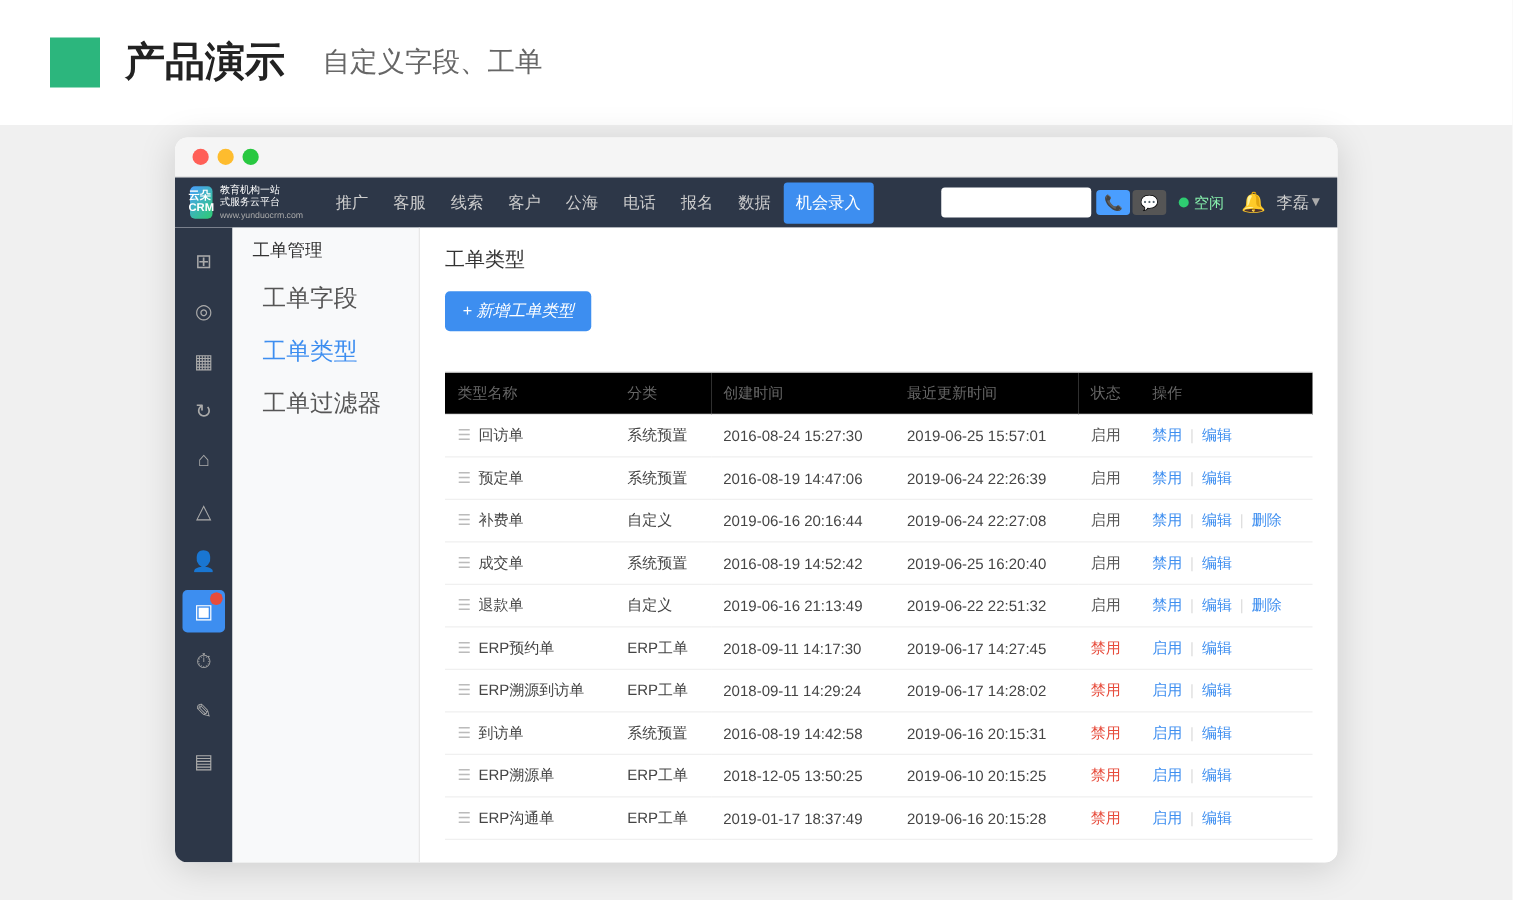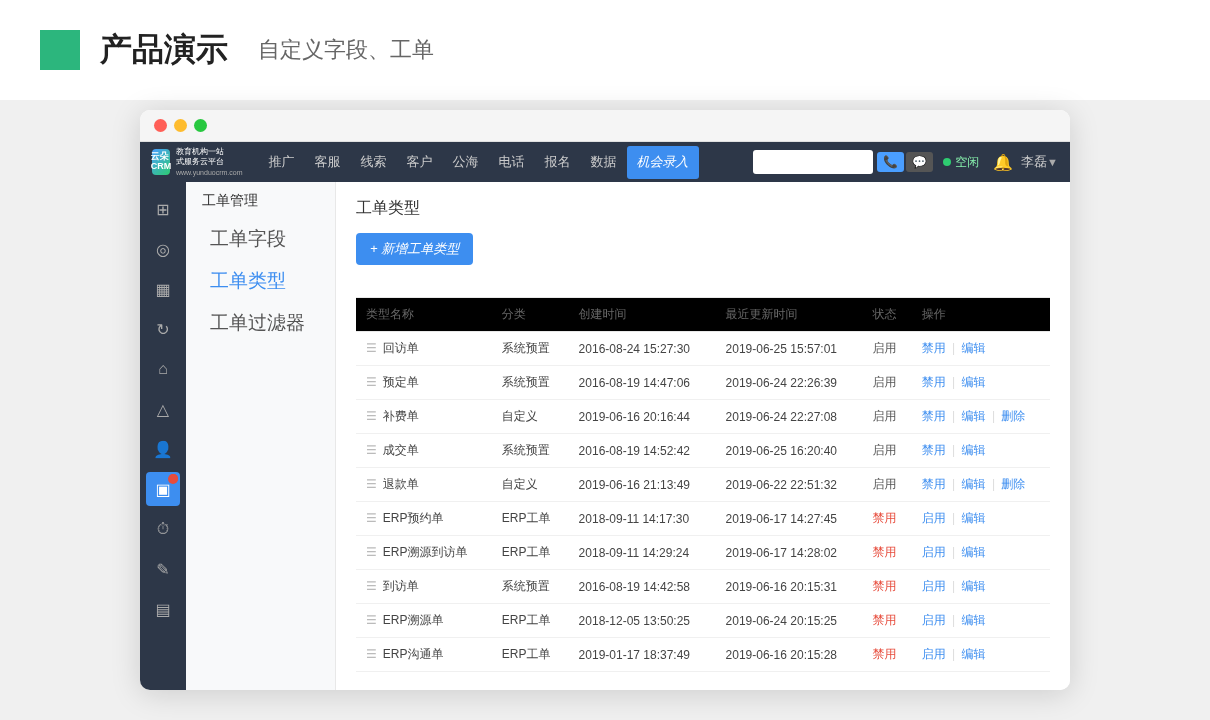--- a/index.html
+++ b/index.html
@@ -114,21 +114,20 @@
       padding: 0 10px;
       height: 33px;
       display: flex;
       align-items: center;
       cursor: pointer;
     }
     .nav-item-active {
       background: #3d8ef0;
       color: white;
       border-radius: 3px;
-      font-style: italic;
     }
     .nav-spacer { flex: 1; }
     .nav-search {
       background: white;
       width: 120px;
       height: 24px;
       border-radius: 3px;
       border: none;
       padding: 0 8px;
       font-size: 12px;
@@ -487,21 +486,21 @@
               <td>系统预置</td>
               <td>2016-08-19 14:42:58</td>
               <td>2019-06-16 20:15:31</td>
               <td><span class="status-disabled">禁用</span></td>
               <td><a class="action-link">启用</a><span class="action-sep"> | </span><a class="action-link">编辑</a></td>
             </tr>
             <tr>
               <td><span class="row-handle">☰</span>ERP溯源单</td>
               <td>ERP工单</td>
               <td>2018-12-05 13:50:25</td>
-              <td>2019-06-24 20:15:25</td>
+              <td>2019-06-10 20:15:25</td>
               <td><span class="status-disabled">禁用</span></td>
               <td><a class="action-link">启用</a><span class="action-sep"> | </span><a class="action-link">编辑</a></td>
             </tr>
             <tr>
               <td><span class="row-handle">☰</span>ERP沟通单</td>
               <td>ERP工单</td>
               <td>2019-01-17 18:37:49</td>
               <td>2019-06-16 20:15:28</td>
               <td><span class="status-disabled">禁用</span></td>
               <td><a class="action-link">启用</a><span class="action-sep"> | </span><a class="action-link">编辑</a></td>

